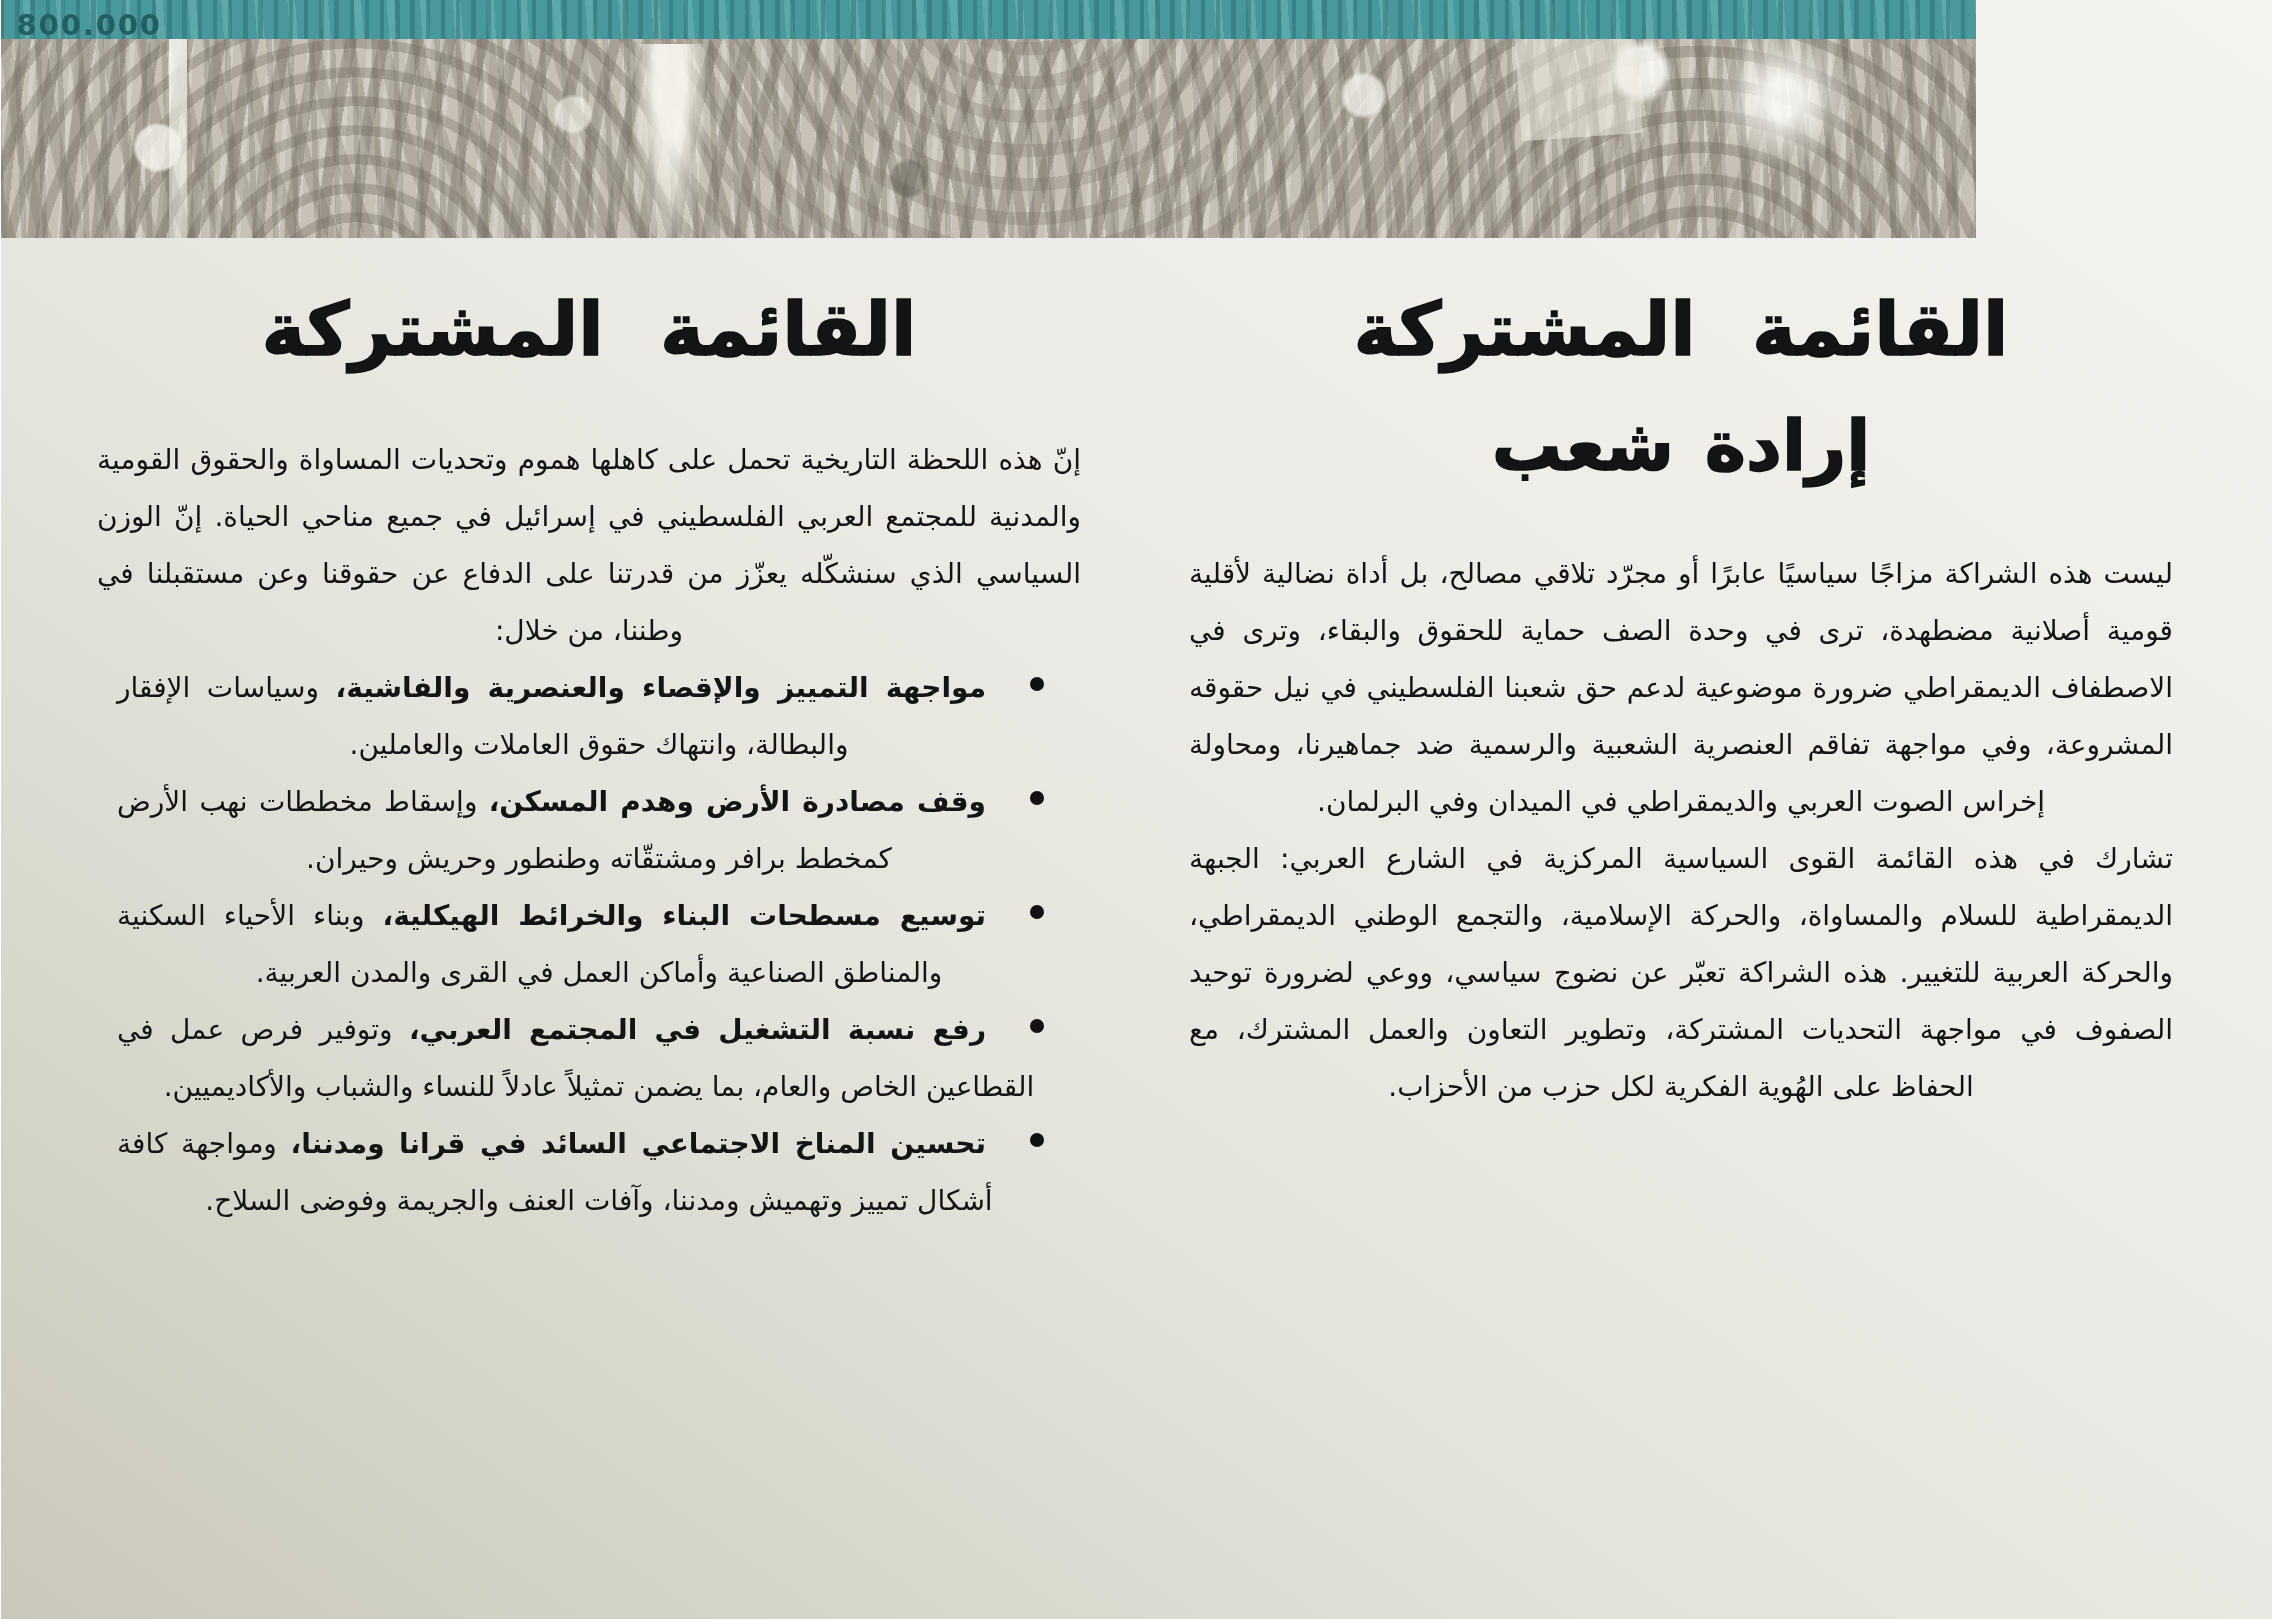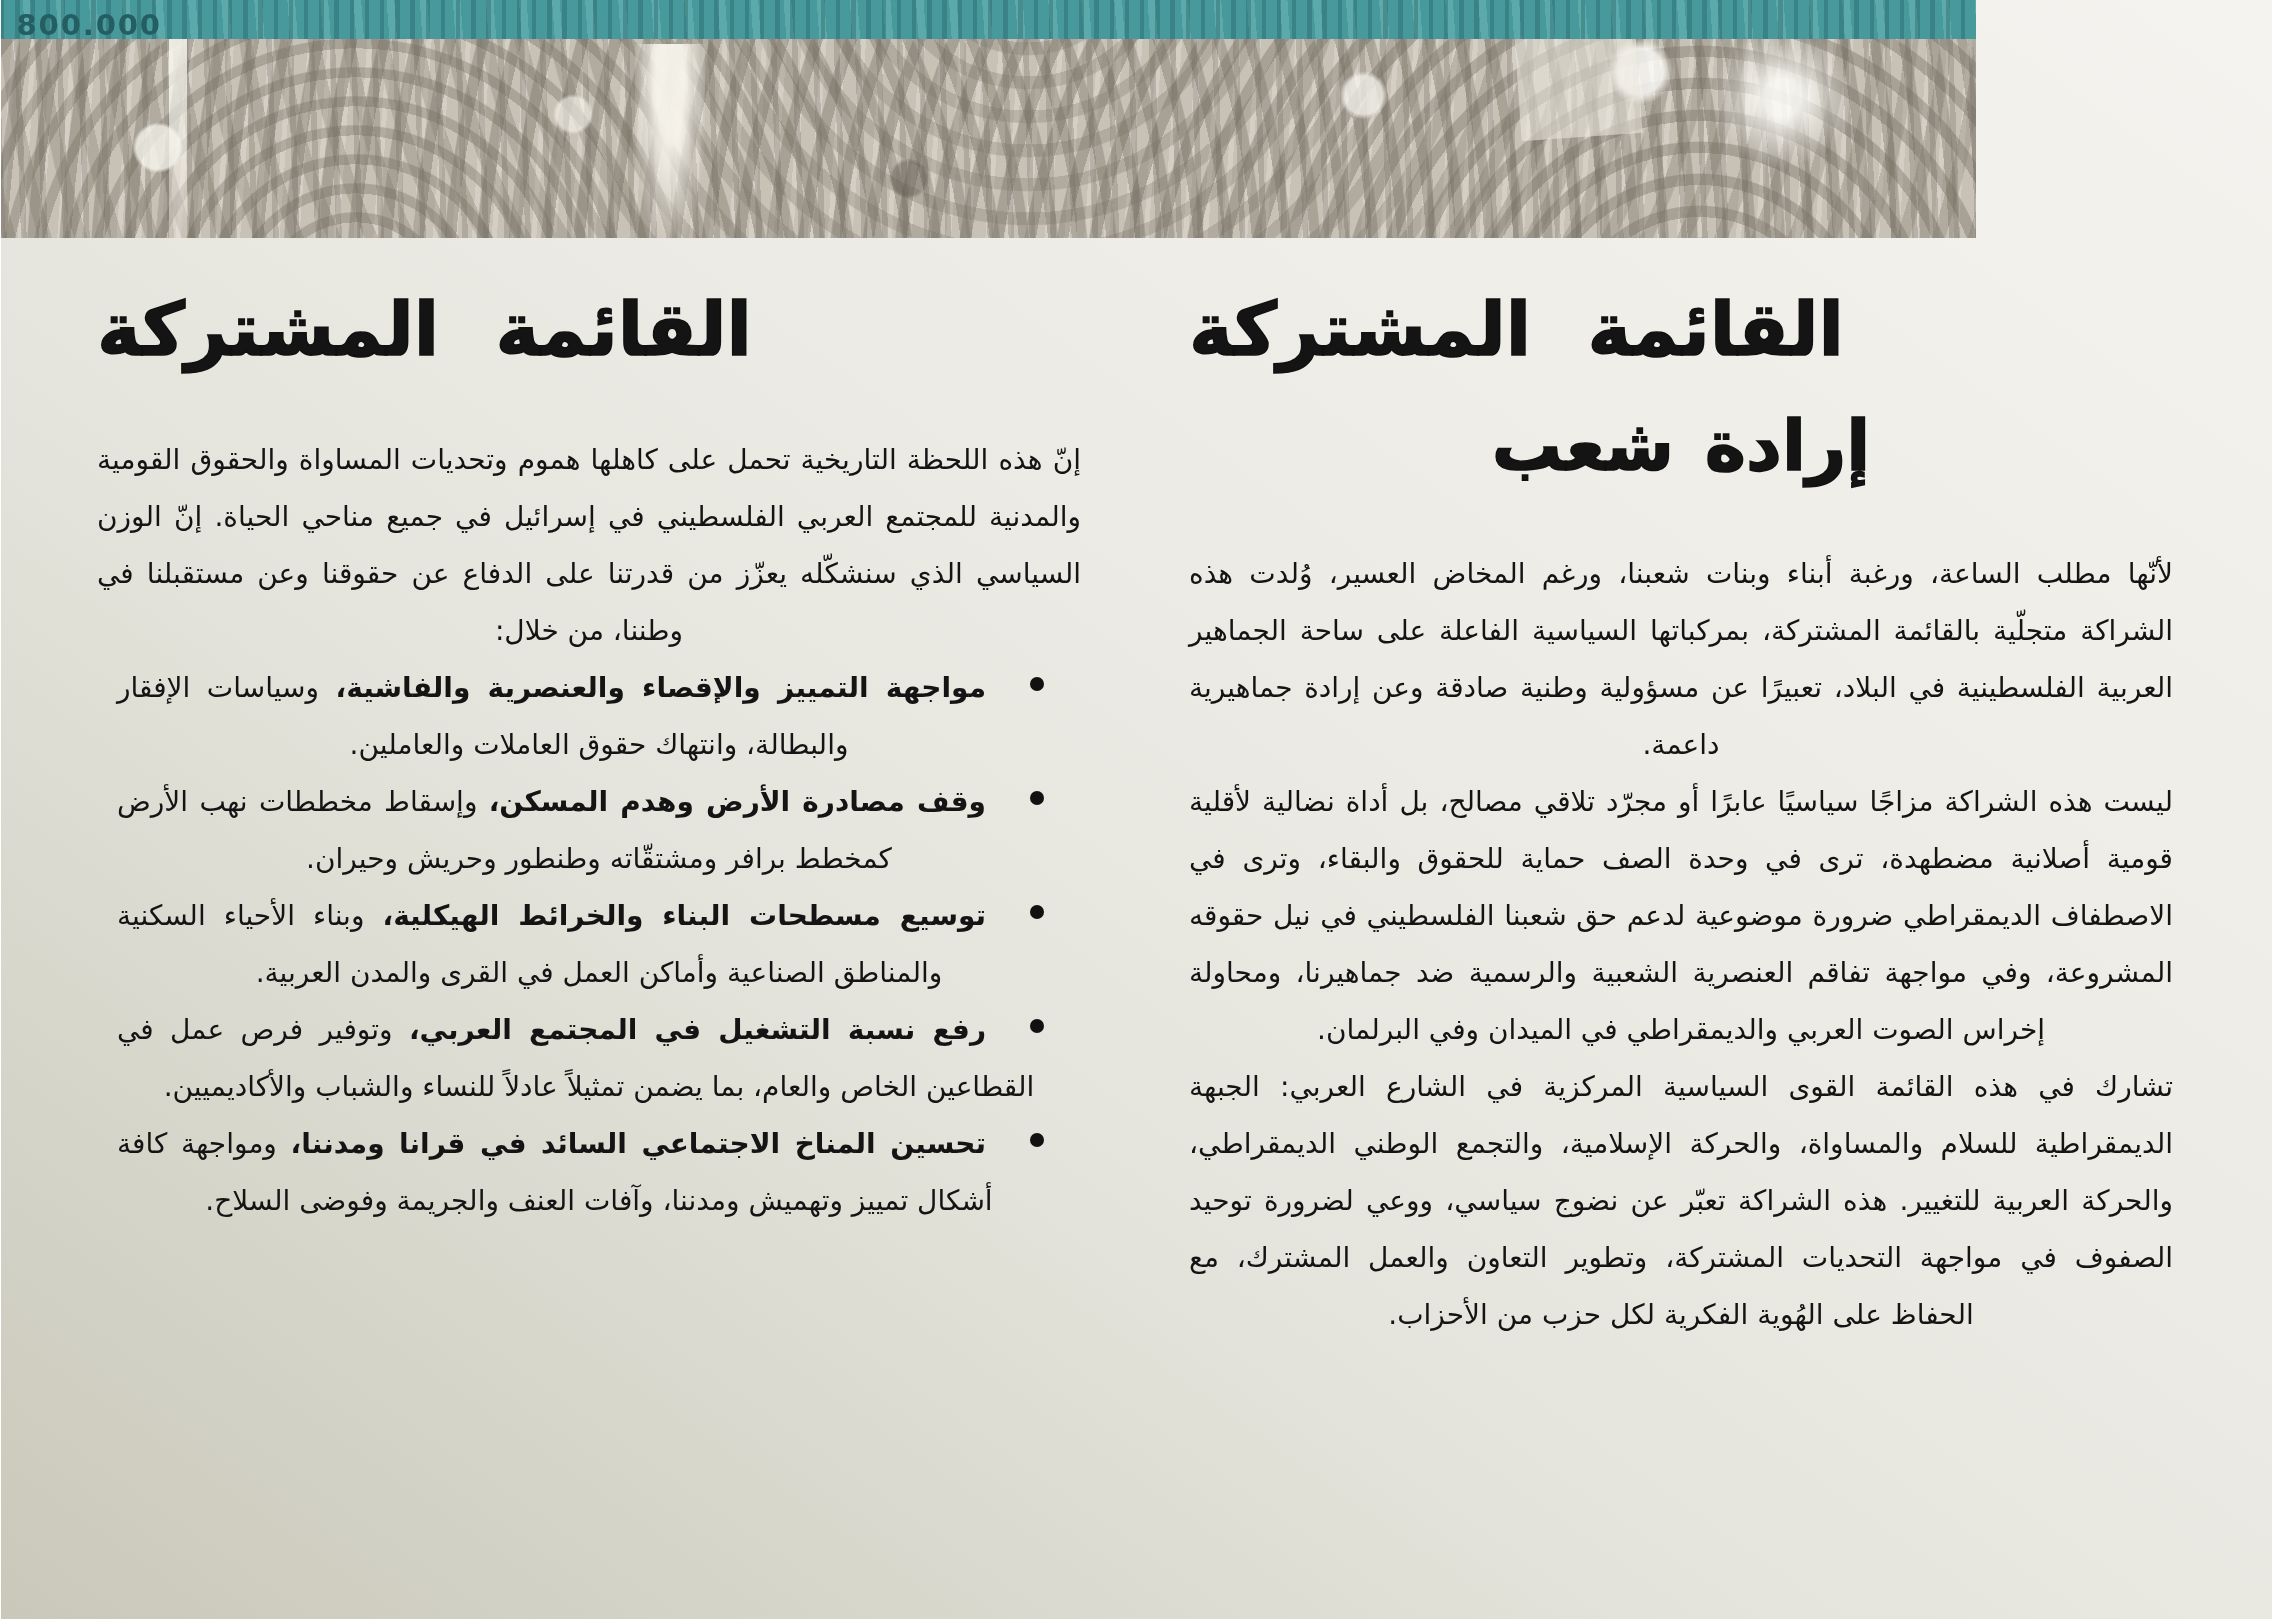--- a/index.html
+++ b/index.html
@@ -92,21 +92,21 @@
     width: 984px;
   }
   .col-first  { right: 100px; }  
   .col-second { left: 97px; }   
 
   .col h1 {
     margin: 50px 0 0 0;
     font-size: 74px;
     line-height: 1.12;
     font-weight: 900;
-    text-align: left;
+    text-align: center;
     word-spacing: 30.5px;
     letter-spacing: 0;
     -webkit-text-stroke: 1.6px #111;
   }
   .col h2 {
     margin: 36px 0 0 0;
     font-size: 70px;
     line-height: 1.12;
     font-weight: 900;
     text-align: center;
@@ -160,21 +160,20 @@
   <div class="streak flare"></div>
   <div class="teal-band">
     <span class="banner-number">800.000</span>
   </div>
 </header>
 
 <section class="col col-first">
   <h1>القائمة المشتركة</h1>
   <h2>إرادة شعب</h2>
   <div class="body-text">
-    <p>لأنّها مطلب الساعة، ورغبة أبناء وبنات شعبنا، ورغم المخاض العسير، وُلدت هذه الشراكة متجلّية بالقائمة المشتركة، بمركباتها السياسية الفاعلة على ساحة الجماهير العربية الفلسطينية في البلاد، تعبيرًا عن مسؤولية وطنية صادقة وعن إرادة جماهيرية داعمة.</p>
     <p>ليست هذه الشراكة مزاجًا سياسيًا عابرًا أو مجرّد تلاقي مصالح، بل أداة نضالية لأقلية قومية أصلانية مضطهدة، ترى في وحدة الصف حماية للحقوق والبقاء، وترى في الاصطفاف الديمقراطي ضرورة موضوعية لدعم حق شعبنا الفلسطيني في نيل حقوقه المشروعة، وفي مواجهة تفاقم العنصرية الشعبية والرسمية ضد جماهيرنا، ومحاولة إخراس الصوت العربي والديمقراطي في الميدان وفي البرلمان.</p>
     <p>تشارك في هذه القائمة القوى السياسية المركزية في الشارع العربي: الجبهة الديمقراطية للسلام والمساواة، والحركة الإسلامية، والتجمع الوطني الديمقراطي، والحركة العربية للتغيير. هذه الشراكة تعبّر عن نضوج سياسي، ووعي لضرورة توحيد الصفوف في مواجهة التحديات المشتركة، وتطوير التعاون والعمل المشترك، مع الحفاظ على الهُوية الفكرية لكل حزب من الأحزاب.</p>
   </div>
 </section>
 
 <section class="col col-second">
   <h1>القائمة المشتركة</h1>
   <div class="body-text">
     <p>إنّ هذه اللحظة التاريخية تحمل على كاهلها هموم وتحديات المساواة والحقوق القومية والمدنية للمجتمع العربي الفلسطيني في إسرائيل في جميع مناحي الحياة. إنّ الوزن السياسي الذي سنشكّله يعزّز من قدرتنا على الدفاع عن حقوقنا وعن مستقبلنا في وطننا، من خلال:</p>
     <ul class="bullets">

